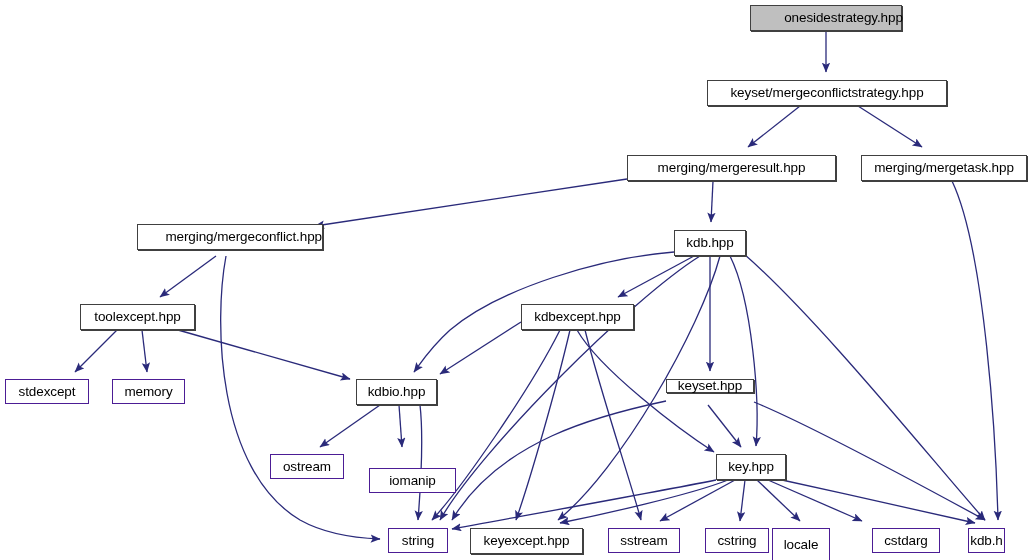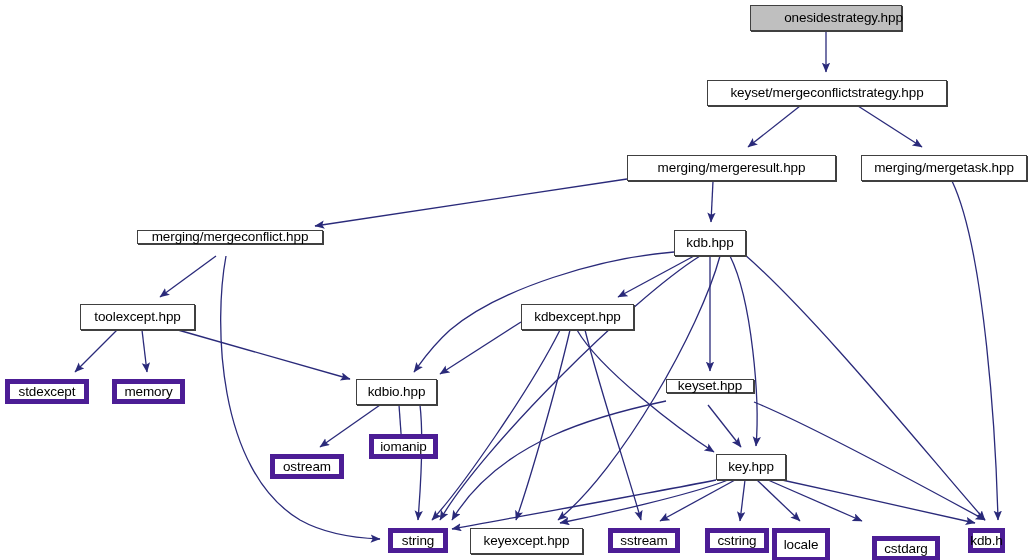--- a/index.html
+++ b/index.html
@@ -40,21 +40,21 @@
   .graph-node.kind-project {
     border: 1px solid #404040;
     box-shadow: 1px 1px 0 0 #404040;
   }
   .graph-node.kind-root {
     background: #bfbfbf;
     border: 1px solid #404040;
     box-shadow: 1px 1px 0 0 #404040;
   }
   .graph-node.kind-system {
-    border: 5px solid #4c1d95;
+    border: 1px solid #4c1d95;
     background: #ffffff;
   }
 </style>
 </head>
 <body>
 
 <div id="graph-root">
 
   <svg id="edge-layer" viewBox="0 0 1035 560" xmlns="http://www.w3.org/2000/svg">
     <defs>
@@ -108,21 +108,21 @@
       </div>
       <div class="graph-node kind-project" title="merging/mergeconflictstrategy.hpp" style="left: 707px; top: 80px; width: 240px; height: 26px;">
         <span>keyset/mergeconflictstrategy.hpp</span>
       </div>
       <div class="graph-node kind-project" title="merging/mergeresult.hpp" style="left: 627px; top: 155px; width: 209px; height: 26px;">
         <span>merging/mergeresult.hpp</span>
       </div>
       <div class="graph-node kind-project" title="merging/mergetask.hpp" style="left: 861px; top: 155px; width: 166px; height: 26px;">
         <span>merging/mergetask.hpp</span>
       </div>
-      <div class="graph-node kind-project" title="merging/mergeconflict.hpp" style="left: 137px; top: 230px; width: 186px; height: 14px;">
+      <div class="graph-node kind-project" title="merging/mergeconflict.hpp" style="left: 137px; top: 224px; width: 186px; height: 26px; justify-content: flex-end;">
         <span>merging/mergeconflict.hpp</span>
       </div>
       <div class="graph-node kind-project" title="kdb.hpp" style="left: 674px; top: 230px; width: 72px; height: 26px;">
         <span>kdb.hpp</span>
       </div>
       <div class="graph-node kind-project" title="toolexcept.hpp" style="left: 80px; top: 304px; width: 115px; height: 26px;">
         <span>toolexcept.hpp</span>
       </div>
       <div class="graph-node kind-project" title="kdbexcept.hpp" style="left: 521px; top: 304px; width: 113px; height: 26px;">
         <span>kdbexcept.hpp</span>
@@ -135,42 +135,42 @@
       </div>
       <div class="graph-node kind-project" title="kdbio.hpp" style="left: 356px; top: 379px; width: 81px; height: 26px;">
         <span>kdbio.hpp</span>
       </div>
       <div class="graph-node kind-project" title="keyset.hpp" style="left: 666px; top: 379px; width: 88px; height: 14px;">
         <span>keyset.hpp</span>
       </div>
       <div class="graph-node kind-system" title="ostream" style="left: 270px; top: 454px; width: 74px; height: 25px;">
         <span>ostream</span>
       </div>
-      <div class="graph-node kind-system" title="iomanip" style="left: 369px; top: 434px; width: 69px; height: 25px;">
+      <div class="graph-node kind-system" title="iomanip" style="left: 369px; top: 468px; width: 87px; height: 25px;">
         <span>iomanip</span>
       </div>
       <div class="graph-node kind-project" title="key.hpp" style="left: 716px; top: 454px; width: 70px; height: 26px;">
         <span>key.hpp</span>
       </div>
       <div class="graph-node kind-system" title="string" style="left: 388px; top: 528px; width: 60px; height: 25px; justify-content: center;">
         <span>string</span>
       </div>
       <div class="graph-node kind-project" title="keyexcept.hpp" style="left: 470px; top: 528px; width: 113px; height: 26px;">
         <span>keyexcept.hpp</span>
       </div>
       <div class="graph-node kind-system" title="sstream" style="left: 608px; top: 528px; width: 72px; height: 25px;">
         <span>sstream</span>
       </div>
       <div class="graph-node kind-system" title="cstring" style="left: 705px; top: 528px; width: 64px; height: 25px;">
         <span>cstring</span>
       </div>
       <div class="graph-node kind-system" title="locale" style="left: 772px; top: 528px; width: 58px; height: 34px;">
         <span>locale</span>
       </div>
-      <div class="graph-node kind-system" title="cstdarg" style="left: 872px; top: 528px; width: 68px; height: 25px; margin-top: 8px;">
+      <div class="graph-node kind-system" title="cstdarg" style="left: 872px; top: 528px; width: 68px; height: 25px;">
         <span>cstdarg</span>
       </div>
       <div class="graph-node kind-system" title="kdb.h" style="left: 968px; top: 528px; width: 37px; height: 25px;">
         <span>kdb.h</span>
       </div>
     </div>
 
 </div>
 
 </body></html>

